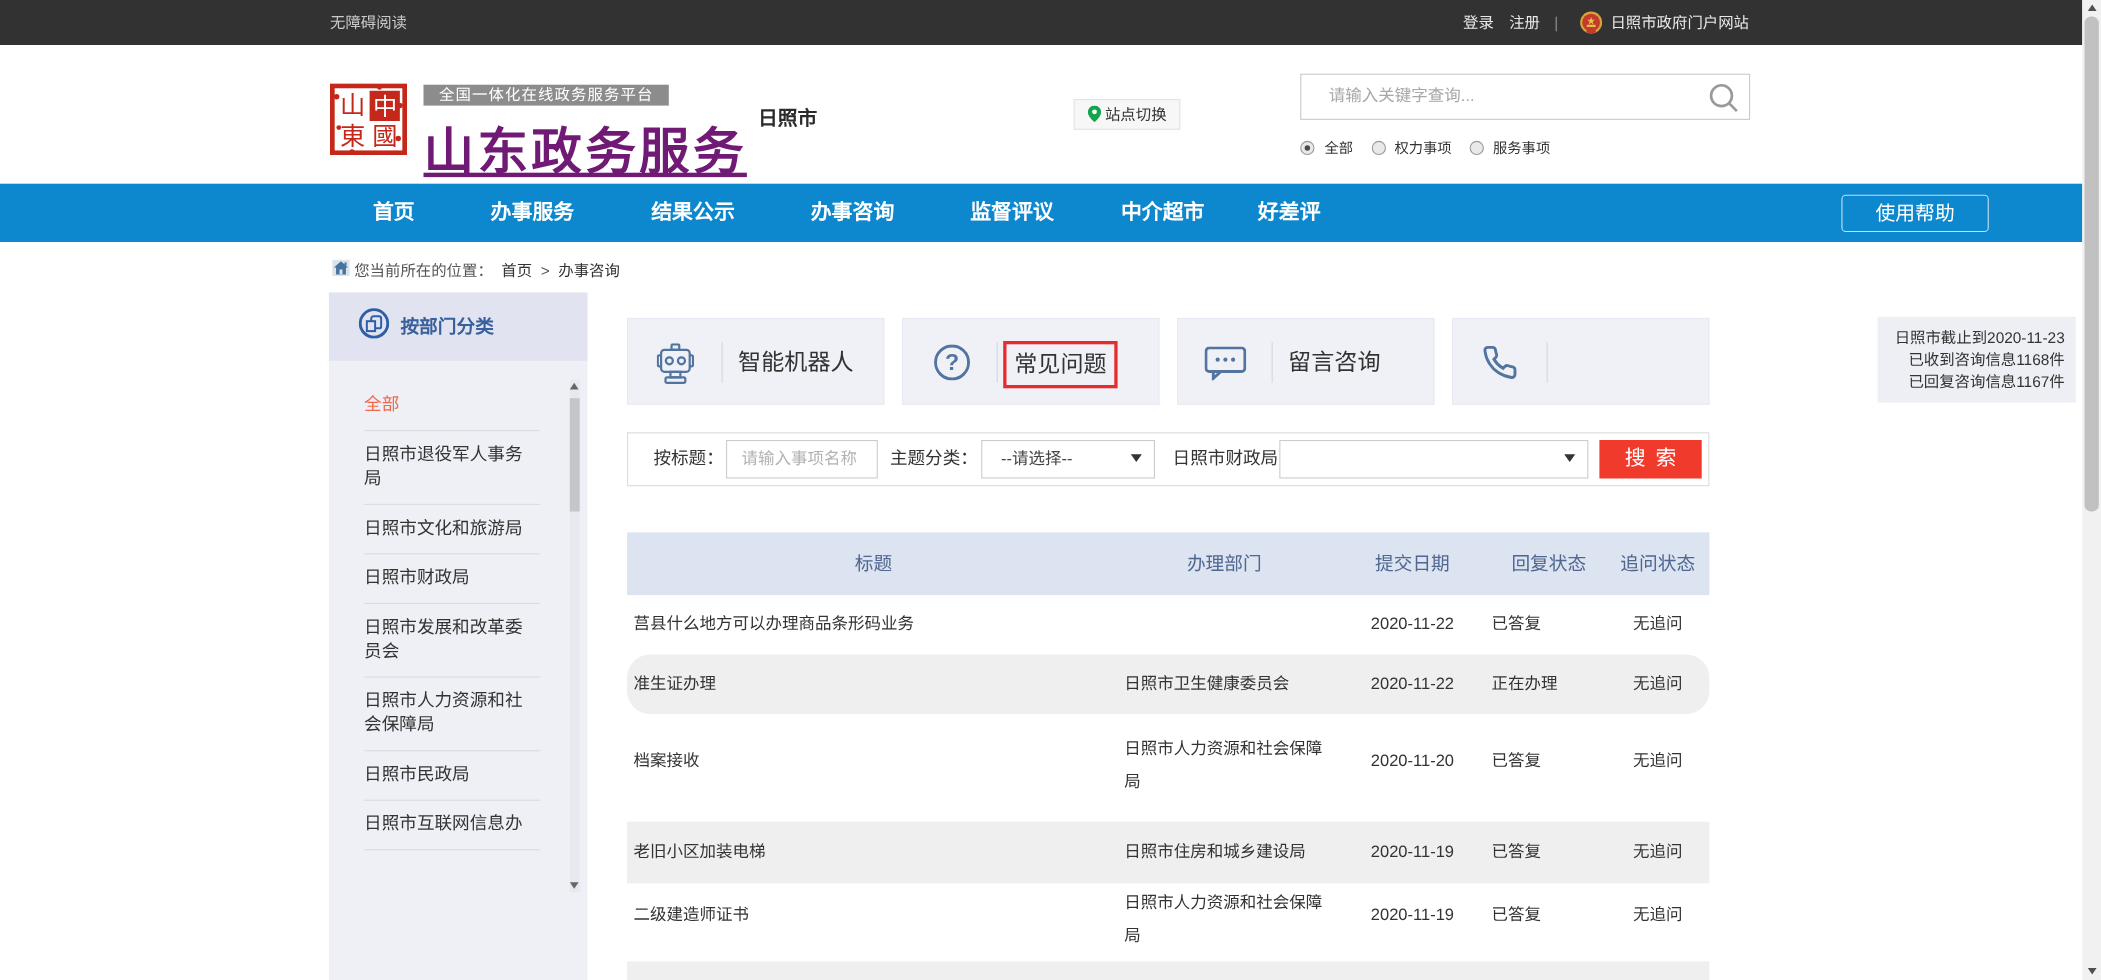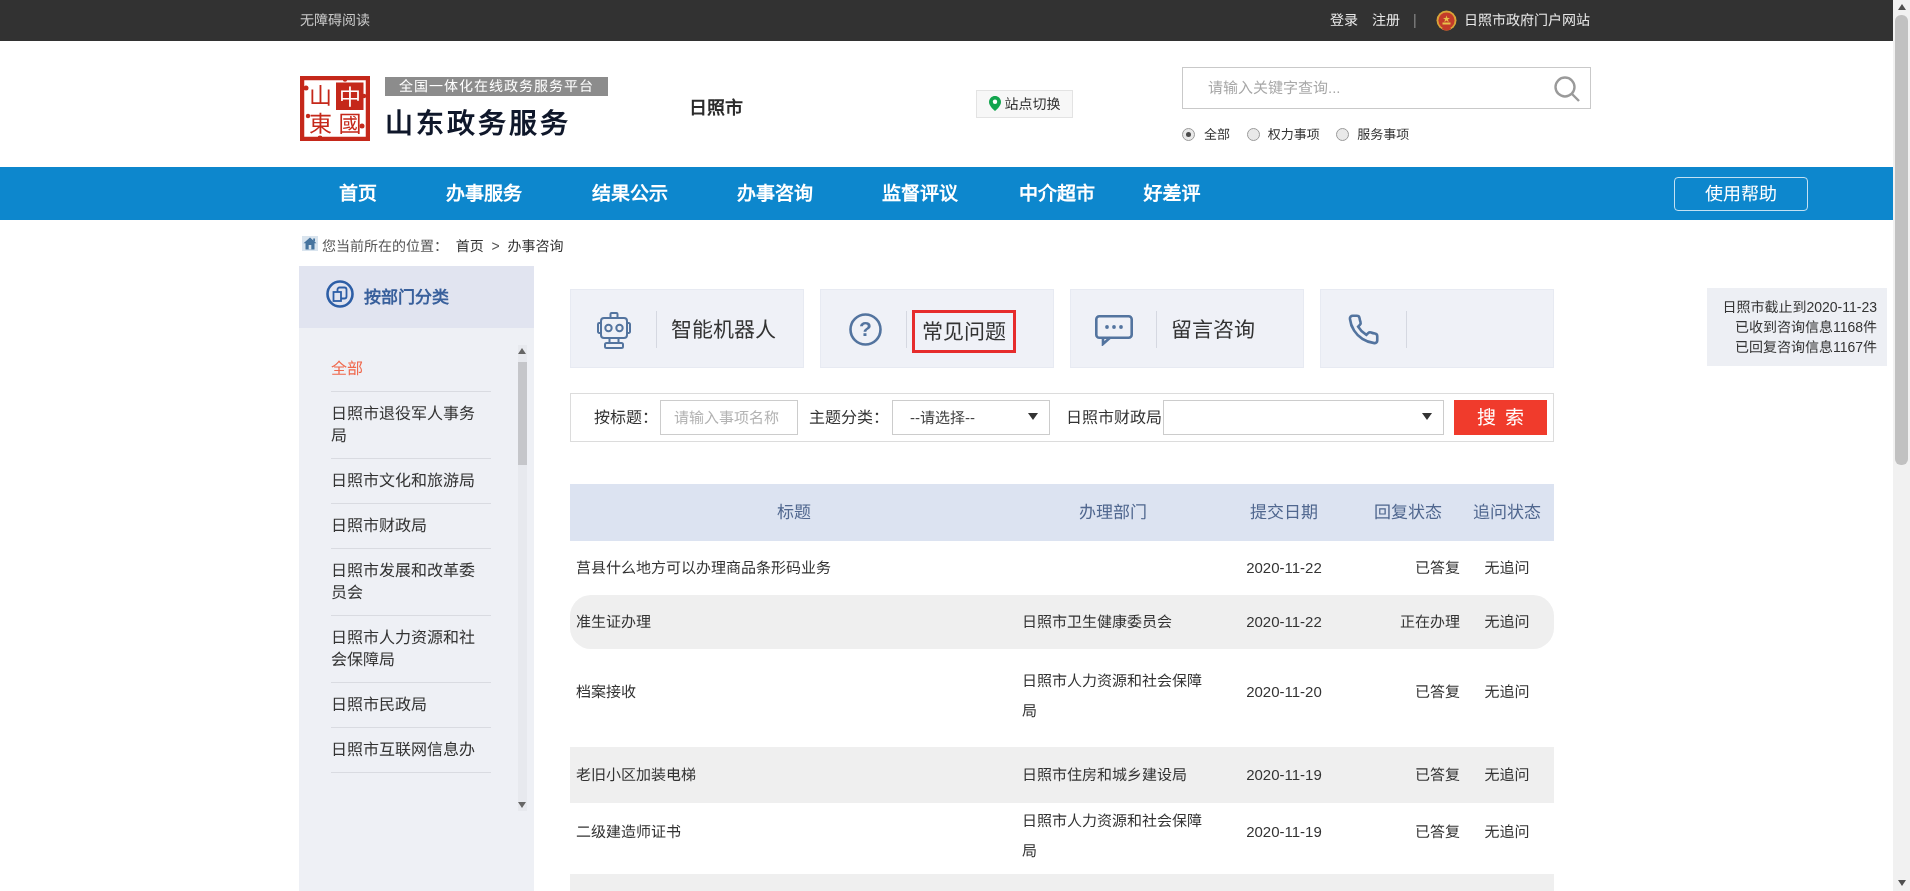--- a/index.html
+++ b/index.html
@@ -7,21 +7,21 @@
 html,body{width:1910px;height:891px;overflow:hidden;}
 body{font-family:"Liberation Sans",sans-serif;position:relative;background:#fff;color:#333;}
 .abs{position:absolute;}
 
 .topbar{position:absolute;left:0;top:0;width:1893px;height:41px;background:#323232;}
 .topbar .acc{position:absolute;left:300px;top:0;line-height:41px;font-size:14px;color:#c9c9c9;}
 .topbar .rt{position:absolute;top:0;height:41px;line-height:41px;font-size:14px;color:#e8e8e8;}
 
 .header{position:absolute;left:0;top:41px;width:1893px;height:129px;background:#fff;}
 .badge{position:absolute;left:385px;top:36px;width:223px;height:19px;background:#8c8c8c;color:#fff;font-size:14px;line-height:19px;text-align:center;letter-spacing:1px;}
-.bigtitle{position:absolute;left:385px;top:60px;width:240px;font-size:28px;font-weight:900;color:#0f172a;letter-spacing:3px;white-space:nowrap;}
+.bigtitle{position:absolute;left:385px;top:60px;width:240px;font-size:46px;font-weight:900;color:#701a75;letter-spacing:3px;white-space:nowrap;text-decoration:underline;}
 .cityname{position:absolute;left:689px;top:52px;font-size:18px;font-weight:bold;color:#2b2b2b;}
 .sitesw{position:absolute;left:976px;top:49px;width:97px;height:28px;background:#f7f7f7;border:1px solid #e3e3e3;font-size:14px;color:#333;line-height:26px;text-align:center;}
 .searchbox{position:absolute;left:1182px;top:26px;width:409px;height:42px;border:1px solid #c9c9c9;background:#fff;}
 .searchbox .ph{position:absolute;left:25px;top:0;line-height:40px;font-size:15px;color:#a8a8a8;}
 .radios{position:absolute;left:1182px;top:83px;height:16px;font-size:13px;color:#333;}
 .radio{display:inline-block;width:13px;height:13px;border-radius:50%;background:#e9e9e9;border:1px solid #9a9a9a;vertical-align:-2px;position:relative;}
 .radio.sel::after{content:"";position:absolute;left:3px;top:3px;width:5px;height:5px;border-radius:50%;background:#4a4a4a;}
 
 .nav{position:absolute;left:0;top:167px;width:1893px;height:53px;background:#0d87cd;}
 .nav span{position:absolute;top:0;line-height:53px;color:#fff;font-size:19px;font-weight:bold;transform:translateX(-50%);white-space:nowrap;}
@@ -54,21 +54,21 @@
 .fin .ph2{color:#b3b3b3;line-height:33px;padding-left:13px;display:block;}
 .fin .arr{position:absolute;right:11px;top:12px;width:0;height:0;border-left:5px solid transparent;border-right:5px solid transparent;border-top:7px solid #333;}
 .sbtn{position:absolute;left:883px;top:6px;width:93px;height:35px;background:#f03b2c;color:#fff;font-size:19px;line-height:35px;text-align:center;letter-spacing:9px;text-indent:9px;}
 
 .thead{position:absolute;left:570px;top:484px;width:984px;height:57px;background:#dce3f1;color:#50678f;font-size:17px;}
 .thead div{position:absolute;top:0;line-height:57px;transform:translateX(-50%);white-space:nowrap;}
 .trow{position:absolute;left:570px;width:984px;font-size:15px;color:#333;}
 .trow .c1{position:absolute;left:6px;top:0;width:430px;}
 .trow .c2{position:absolute;left:452px;top:0;width:180px;line-height:21px;}
 .trow .cd{position:absolute;left:642px;width:144px;text-align:center;}
-.trow .cr{position:absolute;left:786px;width:104px;text-align:right;}
+.trow .cr{position:absolute;left:786px;width:104px;text-align:left;}
 .trow .cf{position:absolute;left:890px;width:94px;text-align:center;}
 .gray{background:#efefef;}
 
 .infobox{position:absolute;left:1707px;top:288px;width:180px;height:78px;background:#edeff4;font-size:14px;color:#333;text-align:right;padding:9px 10px 0 0;line-height:20px;}
 
 .pscroll{position:absolute;left:1893px;top:0;width:17px;height:891px;background:#f1f1f1;}
 .pthumb{position:absolute;left:1895px;top:15px;width:13px;height:450px;background:#c1c1c1;border-radius:6px;}
 .parrow{position:absolute;left:1898px;width:0;height:0;border-left:4px solid transparent;border-right:4px solid transparent;}
 </style>
 </head>

